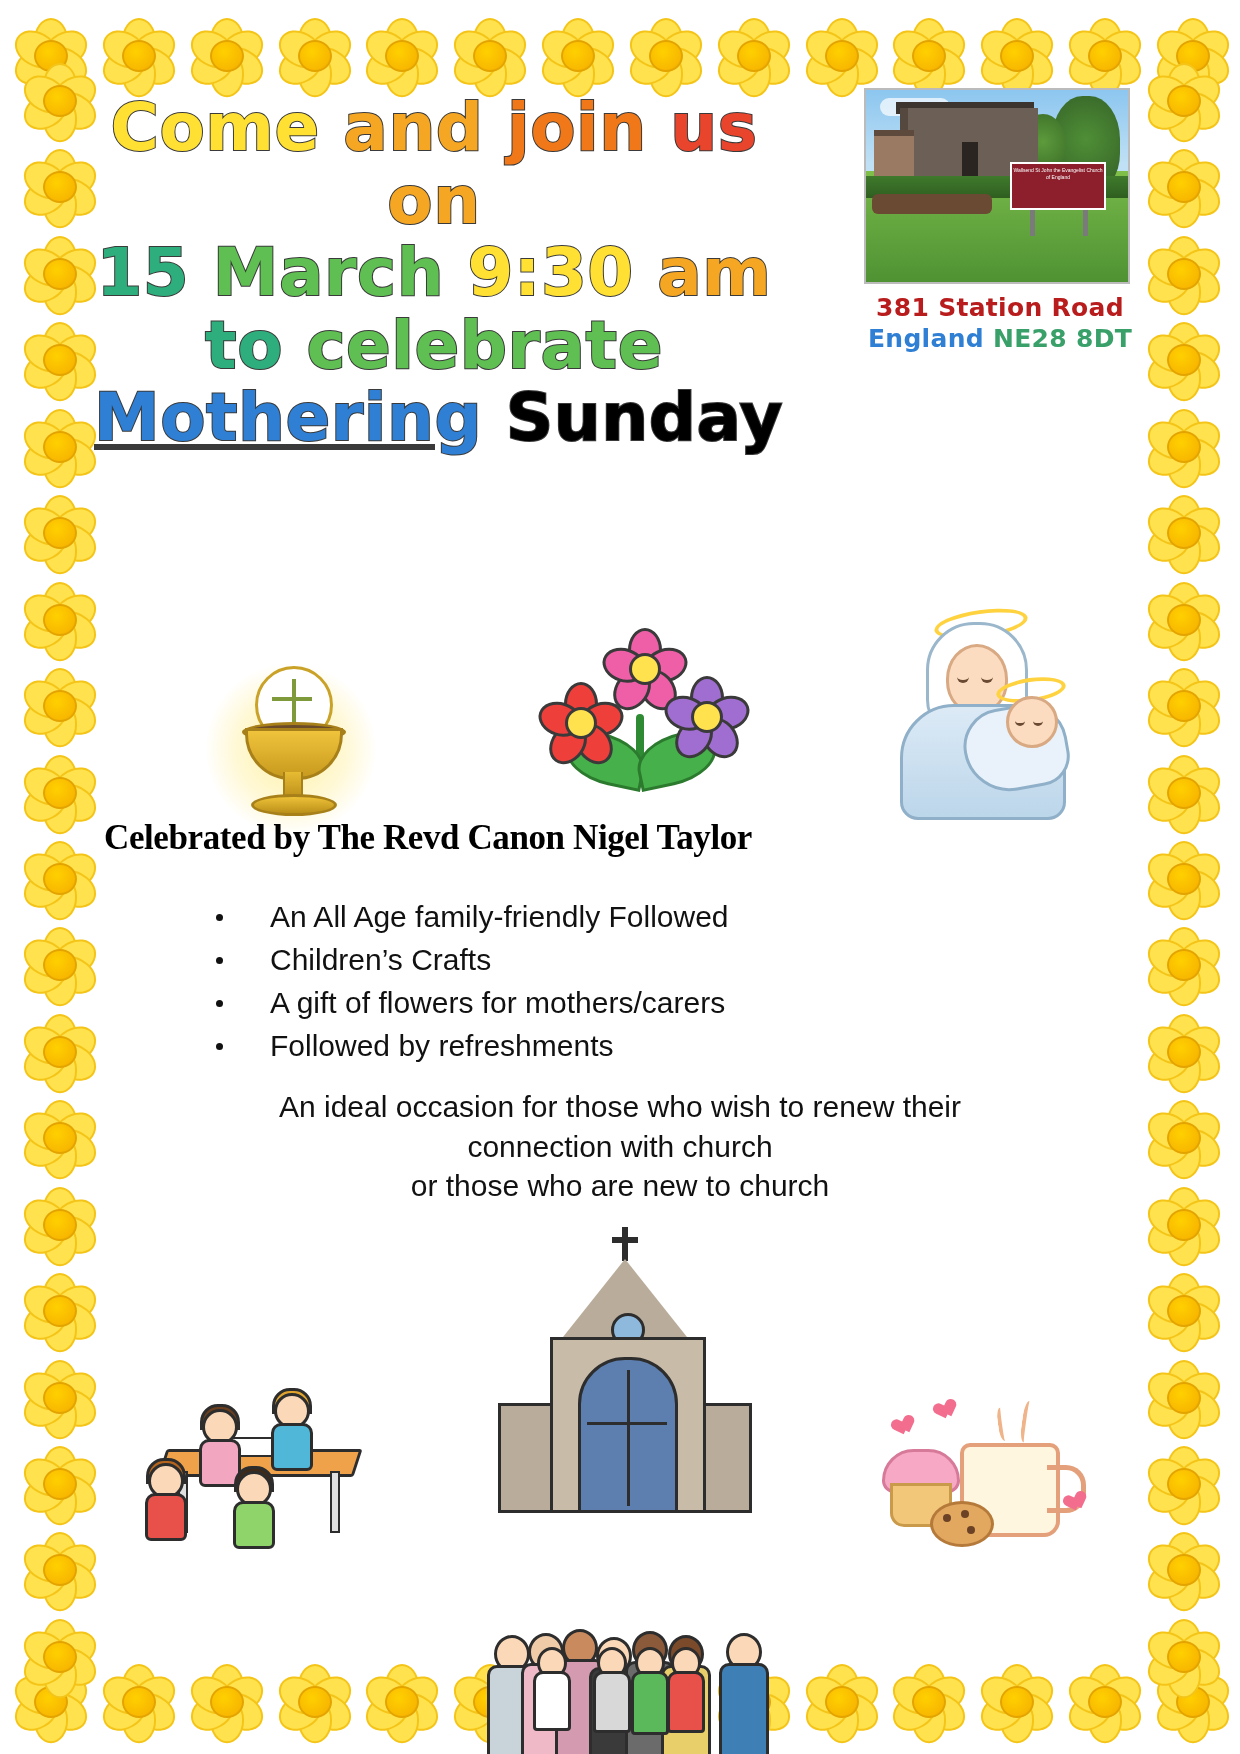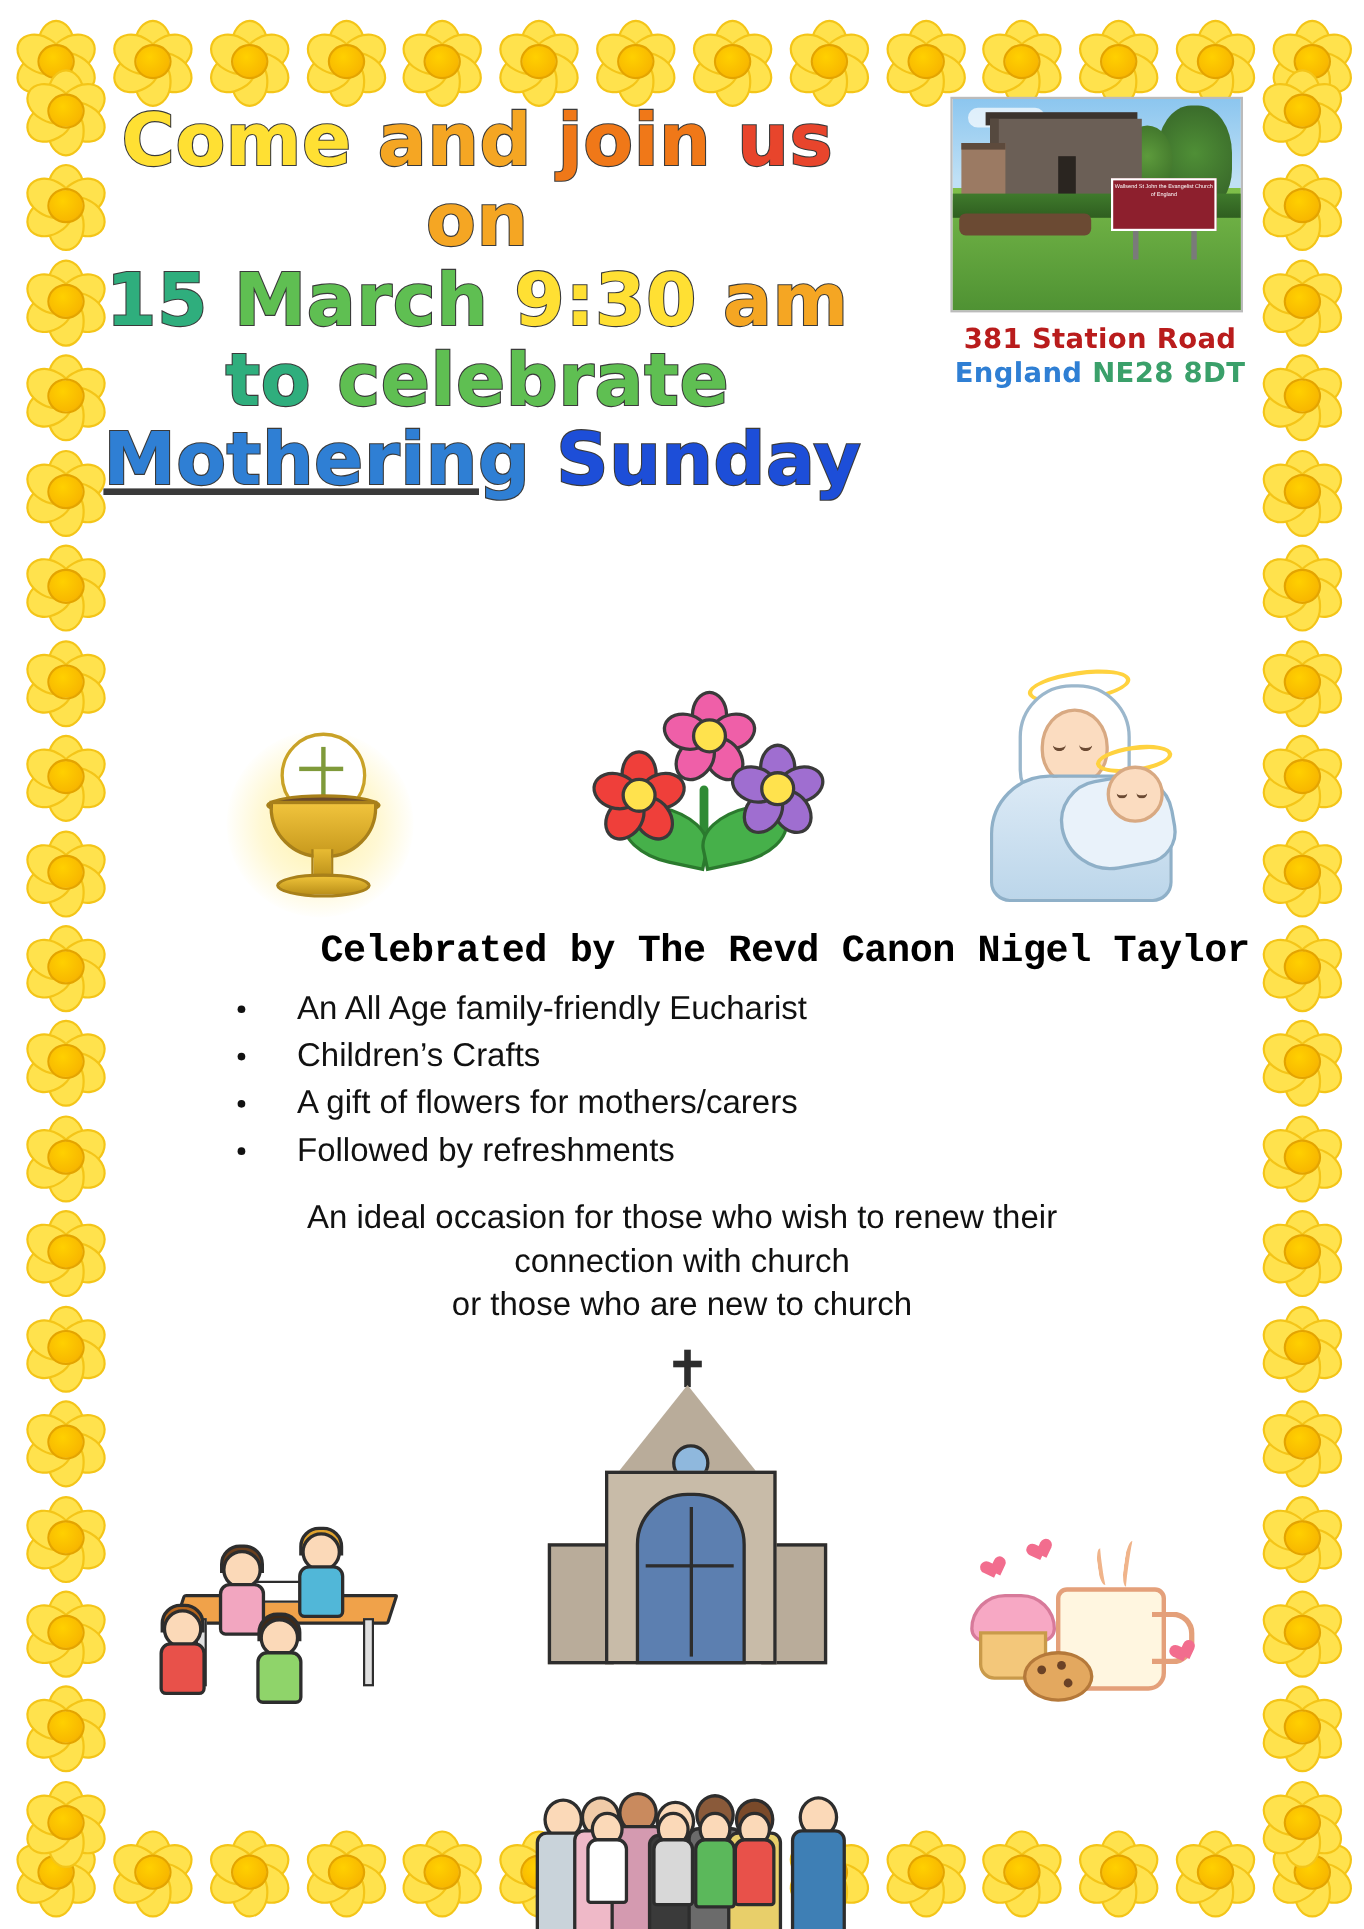--- a/index.html
+++ b/index.html
@@ -97,21 +97,21 @@
     -webkit-text-stroke: 2px #3a3a3a;
     paint-order: stroke fill;
   }
   .c-yellow { color: #ffe033; }
   .c-orange { color: #f5a623; }
   .c-deeporange { color: #f07818; }
   .c-red    { color: #e8452c; }
   .c-green  { color: #5fbf52; }
   .c-teal   { color: #2fae7d; }
   .c-blue   { color: #2f7fd4; text-decoration: underline; }
-  .c-lightgreen { color: #1d4ed8; text-align: right; }
+  .c-lightgreen { color: #000000; text-align: right; }
 
   
   .photo-block {
     position: absolute;
     right: 0;
     top: -4px;
     width: 272px;
   }
   .photo {
     width: 262px;
@@ -398,23 +398,23 @@
     position: absolute; top: 20px; width: 10px; height: 4px;
     border-bottom: 3px solid #6b4a33; border-radius: 0 0 10px 10px;
   }
   .baby-face .beye-l { left: 6px; }
   .baby-face .beye-r { left: 24px; }
 
   
   .celebrant {
     position: absolute;
     left: 0; right: 0;
-    top: 753px;
-    text-align: right;
-    font-family: Liberation Mono, monospace;
+    top: 726px;
+    text-align: left;
+    font-family: Liberation Serif, serif;
     font-weight: bold;
     font-size: 35px;
     color: #000000;
     letter-spacing: -0.4px;
   }
 
   
   .bullets {
     position: absolute;
     left: 104px;
@@ -1445,21 +1445,21 @@
             <div class="beye beye-l"></div>
             <div class="beye beye-r"></div>
           </div>
       </div>
 
     </div>
 
     <div class="celebrant">Celebrated by The Revd Canon Nigel Taylor</div>
 
     <ul class="bullets">
-      <li>An All Age family-friendly Eucharist</li>
+      <li>An All Age family-friendly Followed</li>
       <li>Children’s Crafts</li>
       <li>A gift of flowers for mothers/carers</li>
       <li>Followed by refreshments</li>
     </ul>
 
     <div class="paragraph">
       <div>An ideal occasion for those who wish to renew their</div>
       <div>connection with church</div>
       <div>or those who are new to church</div>
     </div>

